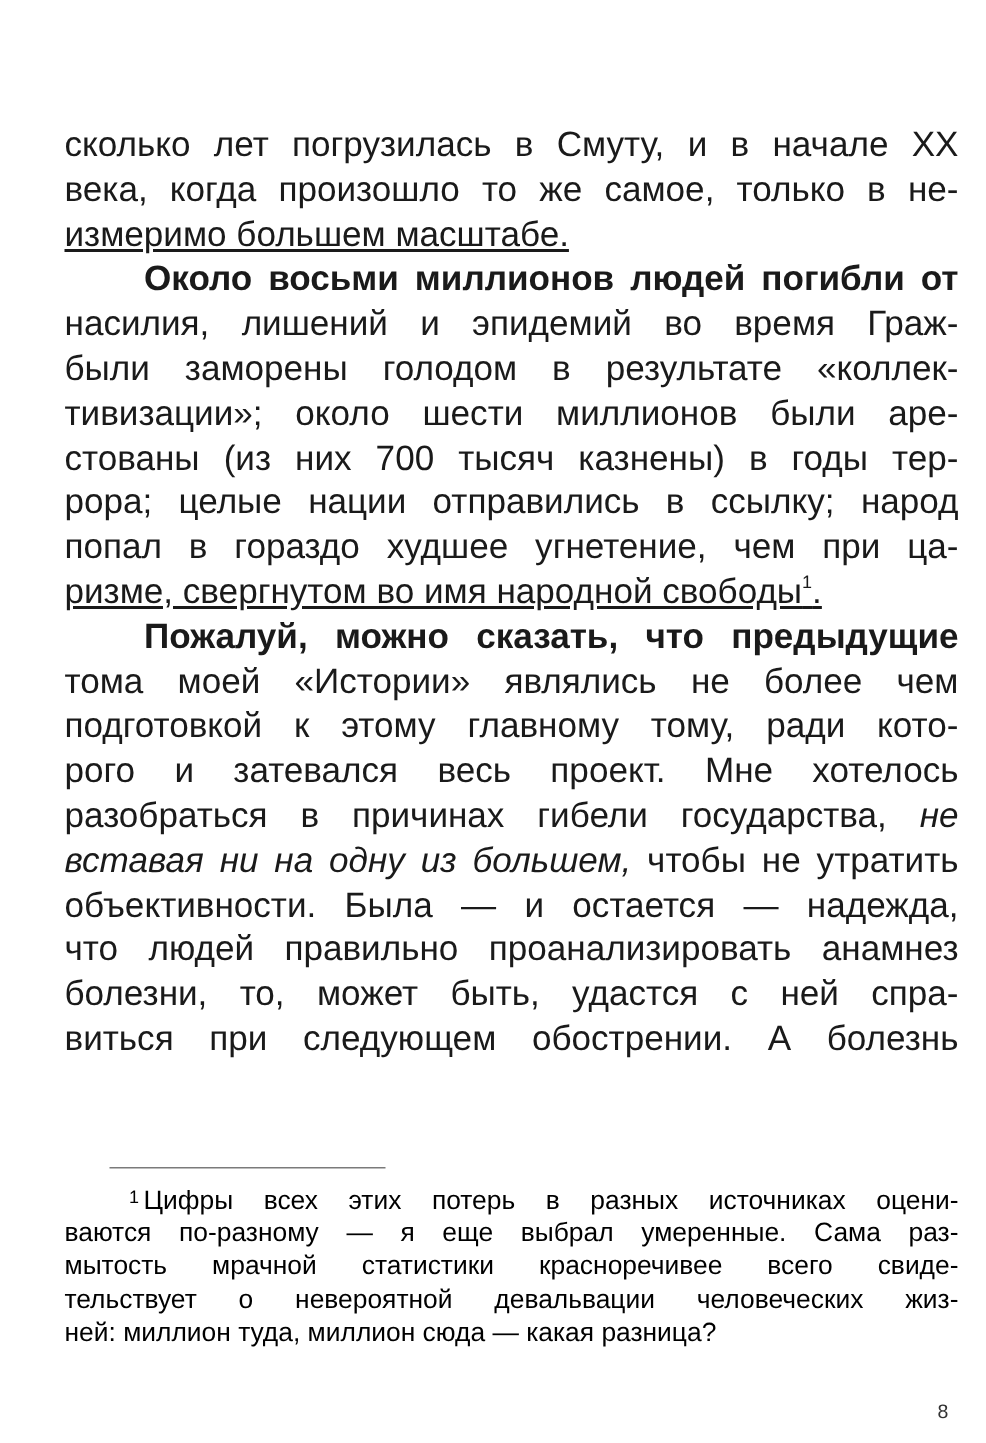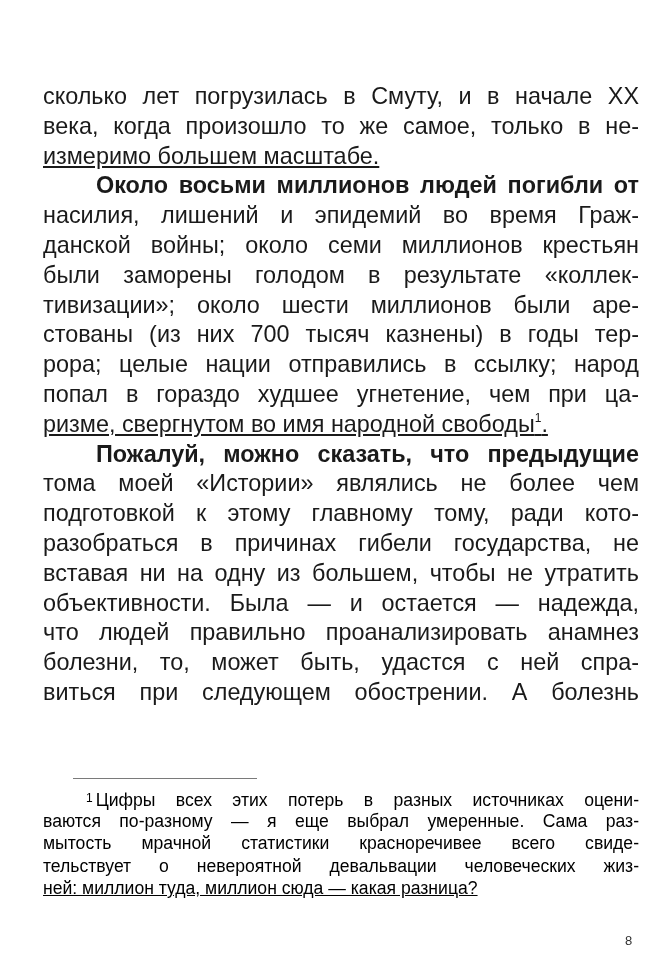--- a/index.html
+++ b/index.html
@@ -3,50 +3,50 @@
 <meta charset="utf-8">
 <style>
   html, body { margin: 0; padding: 0; background: #ffffff; }
   body { width: 657px; height: 962px; position: relative; overflow: hidden;
          font-family: "Liberation Sans", "DejaVu Sans", sans-serif; color: #1a1a1a; }
   .page { position: absolute; left: 43px; top: 82px; width: 596px; }
   .line { display: block; height: 29.8px; line-height: 29.8px; font-size: 23.4px;
           white-space: nowrap; text-align: justify; text-align-last: justify; }
   .line.last { text-align-last: left; text-decoration: underline; }
   .line.indent { padding-left: 53px; font-weight: bold; }
-  .it { }
+  .it { font-style: italic; }
   sup.fn { font-size: 12px; vertical-align: 10px; line-height: 0; }
   .rule { position: absolute; left: 73px; top: 778px; width: 184px; height: 1px; background: #7a7a7a; }
   .footnote { position: absolute; left: 43px; top: 787px; width: 596px; }
   .fline { display: block; height: 22.5px; line-height: 22.5px; font-size: 17.6px;
            white-space: nowrap; text-align: justify; text-align-last: justify; color: #000000; }
-  .fline.last { text-align-last: left; text-decoration: underline; }
+  .fline.last { text-align-last: left; }
   .fline.indent { padding-left: 43px; }
   .fnmark { font-size: 12px; vertical-align: 4px; margin-right: 3px; }
   .pagenum { position: absolute; left: 625px; top: 933px; font-size: 13px; color: #333; }
 </style>
 </head>
 <body>
 
 <div class="page">
   <span class="line">сколько лет погрузилась в Смуту, и в начале XX</span>
   <span class="line">века, когда произошло то же самое, только в не-</span>
   <span class="line last">измеримо большем масштабе.</span>
   <span class="line indent">Около восьми миллионов людей погибли от</span>
   <span class="line">насилия, лишений и эпидемий во время Граж-</span>
-  <span class="line">данской войны; около семи миллионов крестьян</span>
   <span class="line">были заморены голодом в результате «коллек-</span>
   <span class="line">тивизации»; около шести миллионов были аре-</span>
   <span class="line">стованы (из них 700 тысяч казнены) в годы тер-</span>
   <span class="line">рора; целые нации отправились в ссылку; народ</span>
   <span class="line">попал в гораздо худшее угнетение, чем при ца-</span>
   <span class="line last"><span>ризме, свергнутом во имя народной свободы</span><sup class="fn">1</sup><span>.</span></span>
   <span class="line indent">Пожалуй, можно сказать, что предыдущие</span>
   <span class="line">тома моей «Истории» являлись не более чем</span>
   <span class="line">подготовкой к этому главному тому, ради кото-</span>
+  <span class="line">рого и затевался весь проект. Мне хотелось</span>
   <span class="line"><span>разобраться в причинах гибели государства, </span><span class="it">не</span></span>
   <span class="line"><span class="it">вставая ни на одну из большем,</span><span> чтобы не утратить</span></span>
   <span class="line">объективности. Была — и остается — надежда,</span>
   <span class="line">что людей правильно проанализировать анамнез</span>
   <span class="line">болезни, то, может быть, удастся с ней спра-</span>
   <span class="line">виться при следующем обострении. А болезнь</span>
 </div>
 
 <div class="rule"></div>
 

